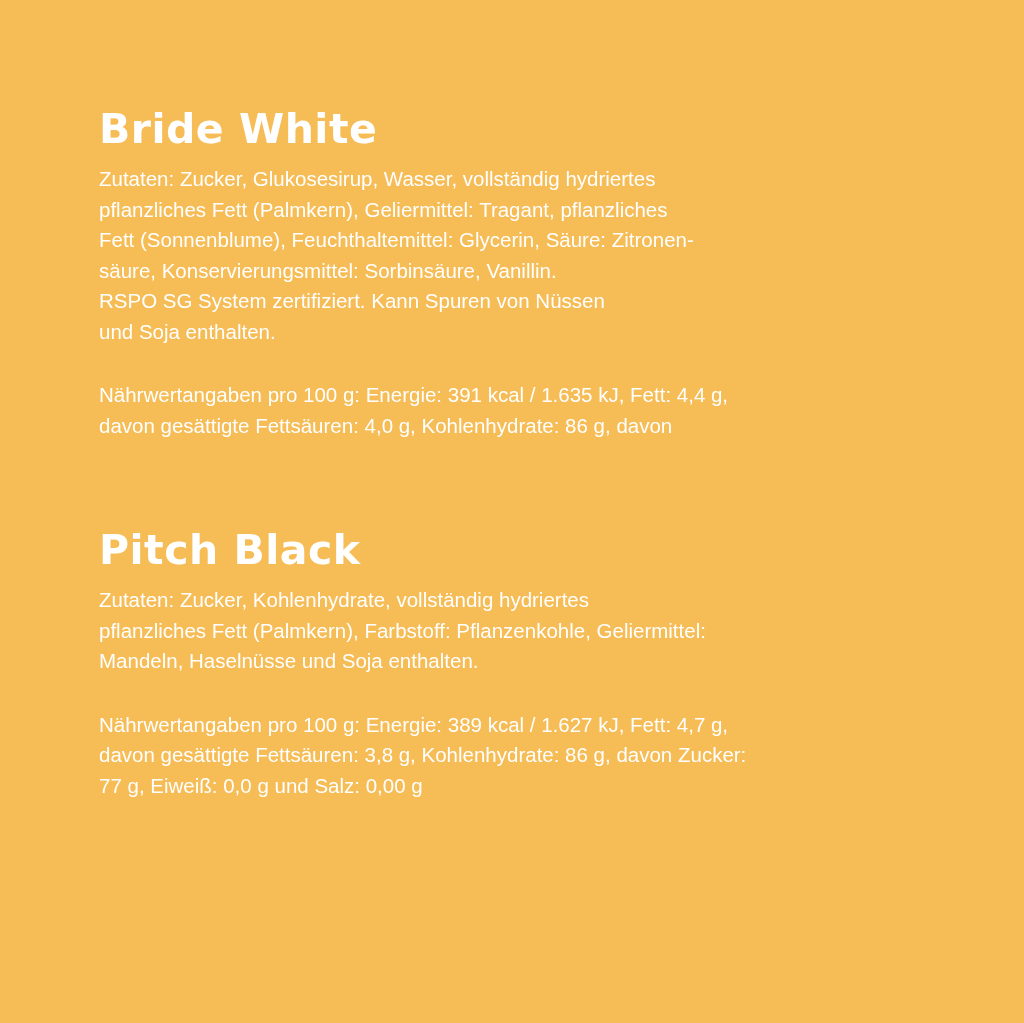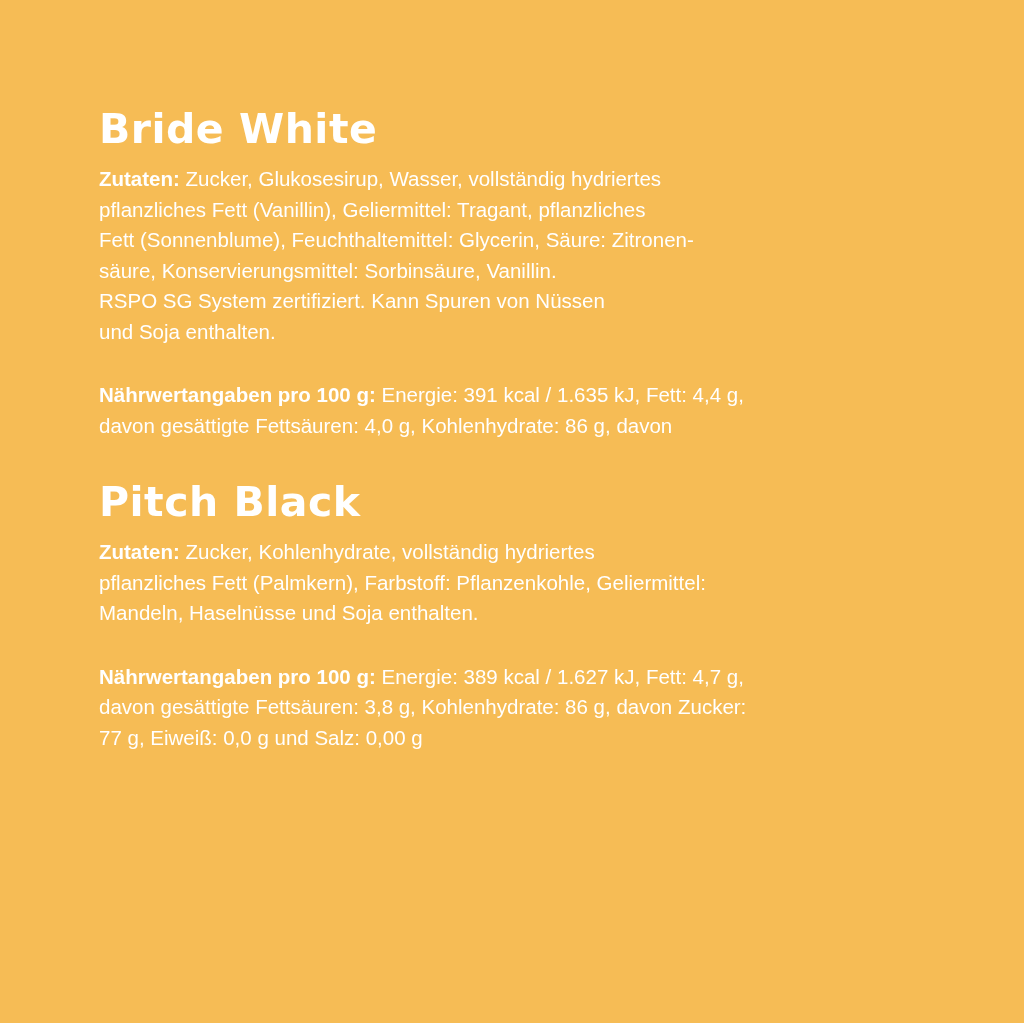--- a/index.html
+++ b/index.html
@@ -18,21 +18,21 @@
     width: 1024px;
     height: 973px;
     background: #f6bc55;
     box-sizing: border-box;
     padding: 108px 96px 0 99px;
   }
   .product {
     margin: 0;
   }
   .product + .product {
-    margin-top: 40px;
+    margin-top: 88px;
   }
   .product-title {
     font-family: "DejaVu Sans", sans-serif;
     font-weight: 700;
     font-size: 41px;
     letter-spacing: 0.5px;
     color: #ffffff;
     line-height: 1.05;
     margin: 0 0 13px 0;
     -webkit-font-smoothing: antialiased;
@@ -42,37 +42,37 @@
     font-size: 20.5px;
     line-height: 30.5px;
     margin: 0;
     max-width: 830px;
     font-weight: 400;
   }
   .para.nutrition {
     margin-top: 33px;
   }
   .lbl {
-    font-weight: 700;
+    font-weight: 400;
   }
   .line {
     display: block;
   }
 </style>
 </head>
 <body>
 
 <div class="page">
 
   <section class="product">
     <h2 class="product-title">Bride White</h2>
 
     <p class="para">
       <span class="lbl">Zutaten:</span><span> Zucker, Glukosesirup, Wasser, vollständig hydriertes</span>
-      <span class="line">pflanzliches Fett (Vanillin), Geliermittel: Tragant, pflanzliches</span>
+      <span class="line">pflanzliches Fett (Palmkern), Geliermittel: Tragant, pflanzliches</span>
       <span class="line">Fett (Sonnenblume), Feuchthaltemittel: Glycerin, Säure: Zitronen-</span>
       <span class="line">säure, Konservierungsmittel: Sorbinsäure, Vanillin.</span>
       <span class="line">RSPO SG System zertifiziert. Kann Spuren von Nüssen</span>
       <span class="line">und Soja enthalten.</span>
     </p>
 
     <p class="para nutrition">
       <span class="lbl">Nährwertangaben pro 100 g:</span><span> Energie: 391 kcal / 1.635 kJ, Fett: 4,4 g,</span>
       <span class="line">davon gesättigte Fettsäuren: 4,0 g, Kohlenhydrate: 86 g, davon</span>
     </p>

